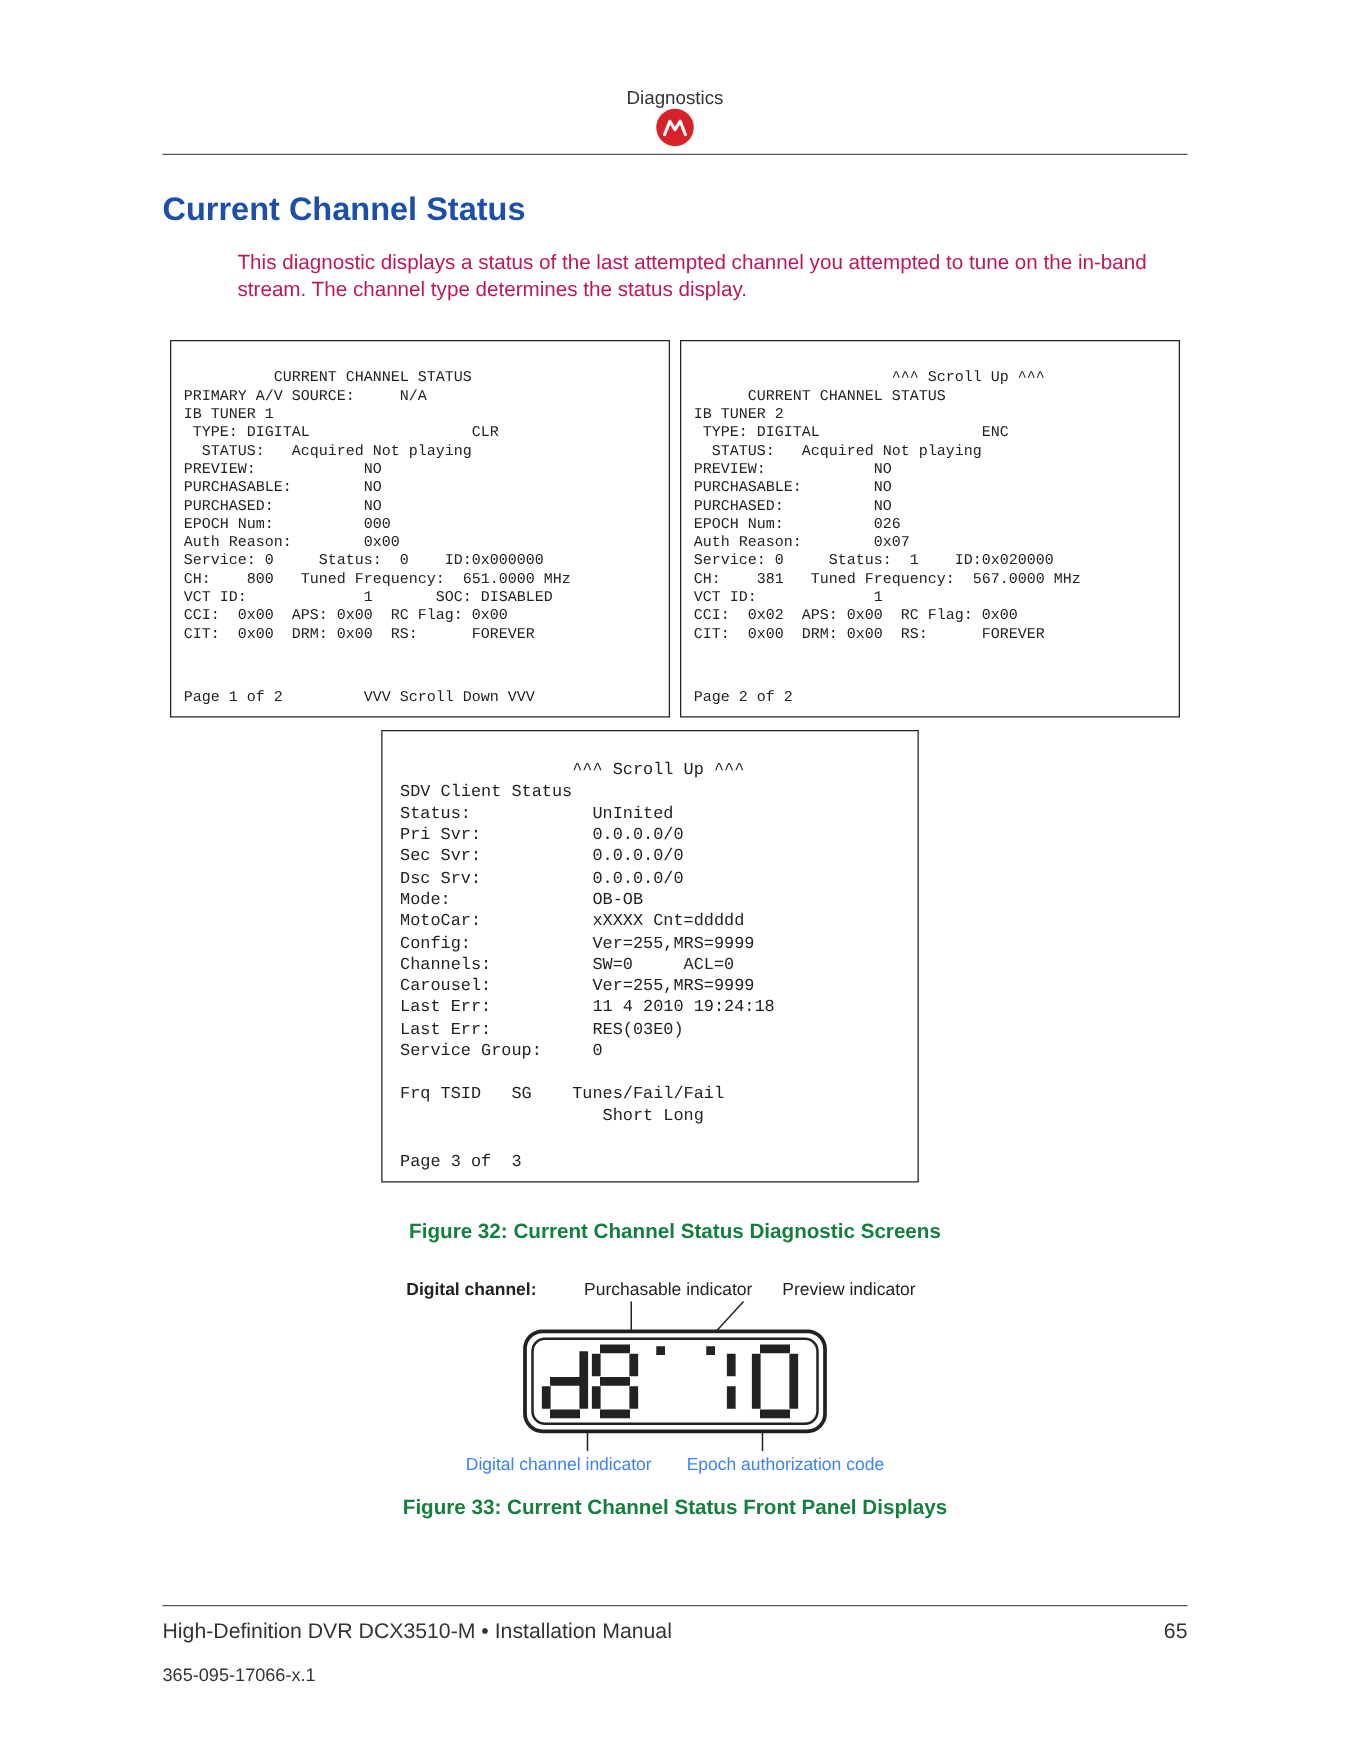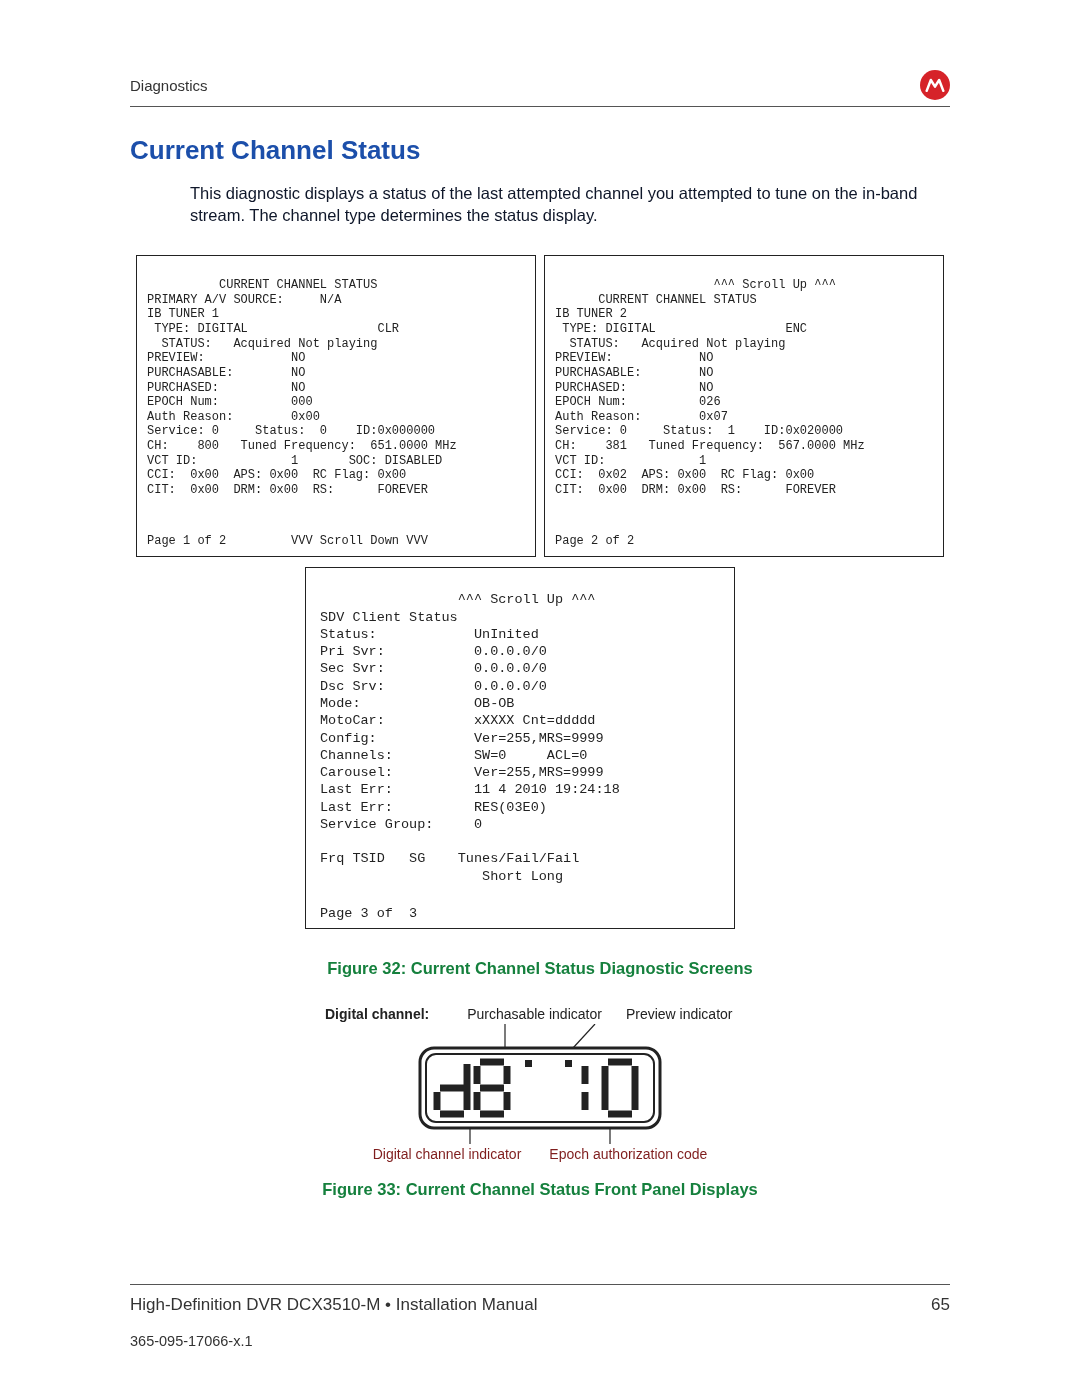--- a/index.html
+++ b/index.html
@@ -5,33 +5,33 @@
   * { box-sizing: border-box; margin: 0; padding: 0; }
   body {
     width: 1080px;
     height: 1397px;
     background: #fff;
     font-family: Arial, Helvetica, sans-serif;
     color: #222;
     position: relative;
     padding: 70px 130px 60px 130px;
   }
-  .topbar { display: flex; justify-content: space-between; align-items: center; margin-bottom: 6px; }
+  .topbar { display: flex; justify-content: space-between; align-items: center; margin-bottom: 6px; flex-direction: column; }
   .topbar .section { font-size: 15px; color: #333; }
   .hr { border: 0; border-top: 1px solid #555; margin: 6px 0 28px 0; }
   .hr-bottom { border: 0; border-top: 1px solid #555; margin: 24px 0 10px 0; }
   .logo {
     width: 30px; height: 30px; border-radius: 50%;
     background: #d62329; display: flex; align-items: center; justify-content: center;
   }
   .logo svg { width: 20px; height: 14px; display: block; }
   .main-heading {
     color: #1c4faa; font-weight: bold; font-size: 26px; margin-bottom: 16px;
   }
-  .intro { margin-left: 60px; font-size: 16.5px; line-height: 1.35; margin-bottom: 28px; color: #0f172a; }
+  .intro { margin-left: 60px; font-size: 16.5px; line-height: 1.35; margin-bottom: 28px; color: #be185d; }
   .screens-row {
     display: flex; gap: 8px; justify-content: space-between; margin-bottom: 10px;
     padding: 0 6px;
     align-items: flex-end;
   }
   .screen {
     border: 1.5px solid #222; padding: 8px 10px 8px 10px;
     font-family: "Lucida Console","Courier New",monospace;
     font-size: 12px; line-height: 1.22; white-space: pre; position: relative;
     flex: 1 1 0;
@@ -48,21 +48,21 @@
   .fig-caption {
     text-align: center; font-weight: bold; font-size: 16.5px; margin: 18px 0 28px 0; color: #15803d;
   }
   .fig33-block { display: flex; flex-direction: column; align-items: center; }
   .fig33-toplabels {
     display: flex; align-items: baseline; gap: 18px; margin-bottom: 2px;
     font-size: 14px; color: #222; width: 430px; justify-content: flex-start;
   }
   .fig33-toplabels .bold { font-weight: bold; }
   .fig33-svg { width: 340px; height: 120px; }
-  .fig33-bottomlabels { display: flex; gap: 28px; font-size: 14px; color: #7f1d1d; margin-top: 2px; }
+  .fig33-bottomlabels { display: flex; gap: 28px; font-size: 14px; color: #3b82f6; margin-top: 2px; }
   .footer-bar { position: absolute; bottom: 48px; left: 130px; right: 130px; }
   .footer-row { display: flex; justify-content: space-between; font-size: 17px; color: #333; }
   .docnum { font-size: 14.5px; color: #333; margin-top: 18px; }
 </style>
 </head>
 <body>
 
 <div class="topbar">
   <div class="section">Diagnostics</div>
   <div class="logo">

